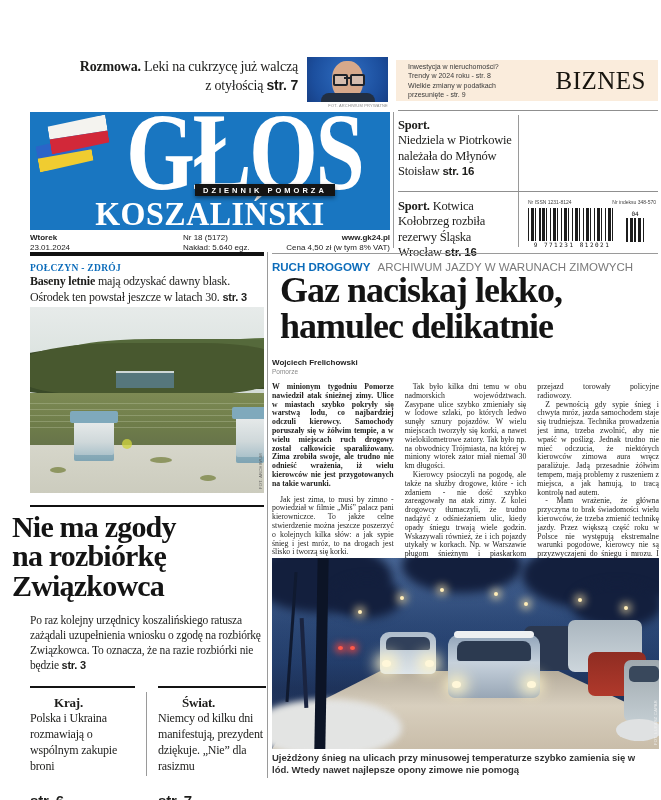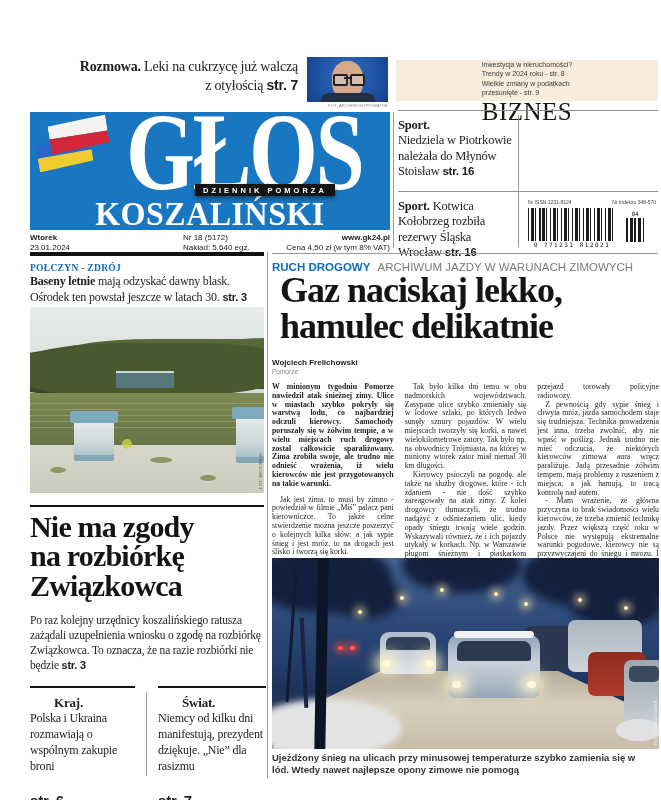--- a/index.html
+++ b/index.html
@@ -16,21 +16,21 @@
             background:radial-gradient(circle at 50% 40%, #2f6ec2 0%, #1c4f9e 70%, #173f85 100%);}
   .portrait .head{position:absolute;left:25px;top:4px;width:31px;height:38px;background:#d7a98b;
             border-radius:46% 46% 42% 42%;}
   .portrait .glass{position:absolute;top:17px;width:11px;height:8px;border:2px solid #20242a;border-radius:2px;background:rgba(210,225,240,.35);}
   .portrait .gl{left:26px;} .portrait .gr{left:43px;}
   .portrait .bridge{position:absolute;left:37px;top:20px;width:7px;height:2px;background:#20242a;}
   .portrait .shoulders{position:absolute;left:14px;bottom:-3px;width:54px;height:12px;background:#222f42;border-radius:8px 8px 0 0;}
   .portrait-credit{position:absolute;left:307px;top:103px;width:81px;text-align:right;
             font-family:"Liberation Sans",sans-serif;font-size:4px;color:#8a8a8a;letter-spacing:0.2px;}
   .biznes-box{position:absolute;left:396px;top:60px;width:262px;height:41px;background:#faecdc;
-            display:flex;align-items:center;justify-content:space-between;padding:0 12px;box-sizing:border-box;flex-direction:column;}
+            display:flex;align-items:center;justify-content:space-between;padding:0 12px;box-sizing:border-box;}
   .biznes-promo{font-family:"Liberation Sans",sans-serif;font-size:7px;line-height:1.35;color:#3a3a3a;}
   .biznes-logo{font-family:"Liberation Serif",serif;font-size:25px;color:#18150f;letter-spacing:0.5px;transform:scaleY(1.05);}
 
   
   .masthead{position:absolute;left:30px;top:112px;width:360px;height:118px;background:#1976c1;overflow:hidden;}
   .flag{position:absolute;}
   .flag-pl{left:19px;top:7px;width:59px;height:31px;transform:rotate(-9deg);z-index:3;
            clip-path:polygon(0 10%,100% 0,100% 90%,0 100%);}
   .flag-pl .t{height:50%;background:#f4f3ef;} .flag-pl .btm{height:50%;background:#d22839;}
   .flag-ua{left:7px;top:27px;width:55px;height:29px;transform:rotate(-10deg);z-index:2;
@@ -95,21 +95,21 @@
       background:linear-gradient(180deg,#d6d6ca 0%,#ccccbe 100%);}
   .moss{position:absolute;width:16px;height:6px;border-radius:50%;background:#7d8748;opacity:.8;}
   .start-block{position:absolute;background:linear-gradient(180deg,#e9ecec 0%,#cfd8da 55%,#9db9c4 100%);
       border-radius:2px;box-shadow:inset 0 -6px 0 rgba(90,140,160,.45);}
   .sb1{left:44px;top:112px;width:40px;height:42px;}
   .sb2{left:206px;top:108px;width:28px;height:48px;}
   .sb-top{position:absolute;left:-4px;top:-8px;height:12px;background:#7fa9bc;border-radius:2px;}
   .photo-credit-v{position:absolute;right:1px;bottom:4px;writing-mode:vertical-rl;transform:rotate(180deg);
       font-family:"Liberation Sans",sans-serif;font-size:4px;color:#f0f0f0;letter-spacing:0.3px;opacity:.85;}
   .left-rule{position:absolute;left:30px;top:505px;width:234px;height:2px;background:#111;}
-  .left-headline{position:absolute;left:30px;top:512px;width:240px;font-weight:bold;font-size:30px;
+  .left-headline{position:absolute;left:12px;top:512px;width:240px;font-weight:bold;font-size:30px;
       line-height:0.98;letter-spacing:-0.8px;color:#141414;}
   .left-dek{position:absolute;left:30px;top:613px;width:236px;font-size:11.5px;line-height:1.3;letter-spacing:-0.2px;}
   .left-dek .pg{font-size:11px;}
   .mini{position:absolute;top:686px;border-top:2px solid #141414;padding-top:6px;
       font-size:12px;line-height:1.32;letter-spacing:-0.2px;}
   .mini-kraj{left:30px;width:105px;}
   .mini-swiat{left:158px;width:108px;}
   .mini .hd{font-weight:bold;font-size:13px;margin-left:24px;}
   .mini .pg{display:block;font-size:15px;margin-top:17px;}
   .mini-vdiv{left:146px;top:692px;height:84px;}

